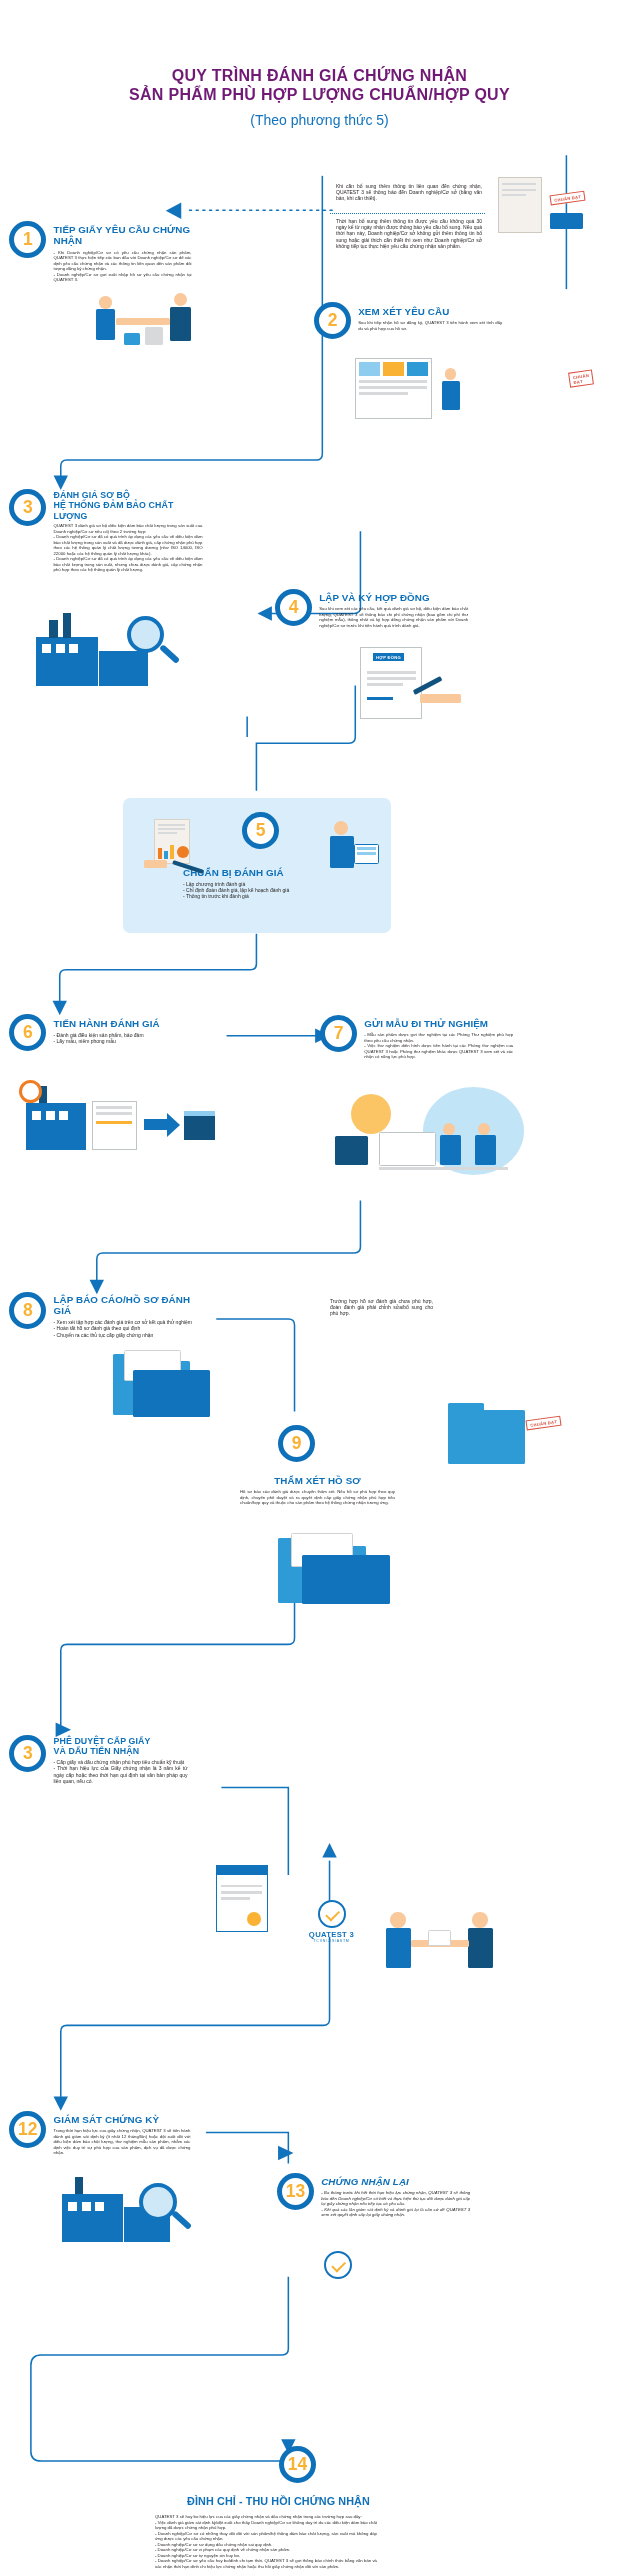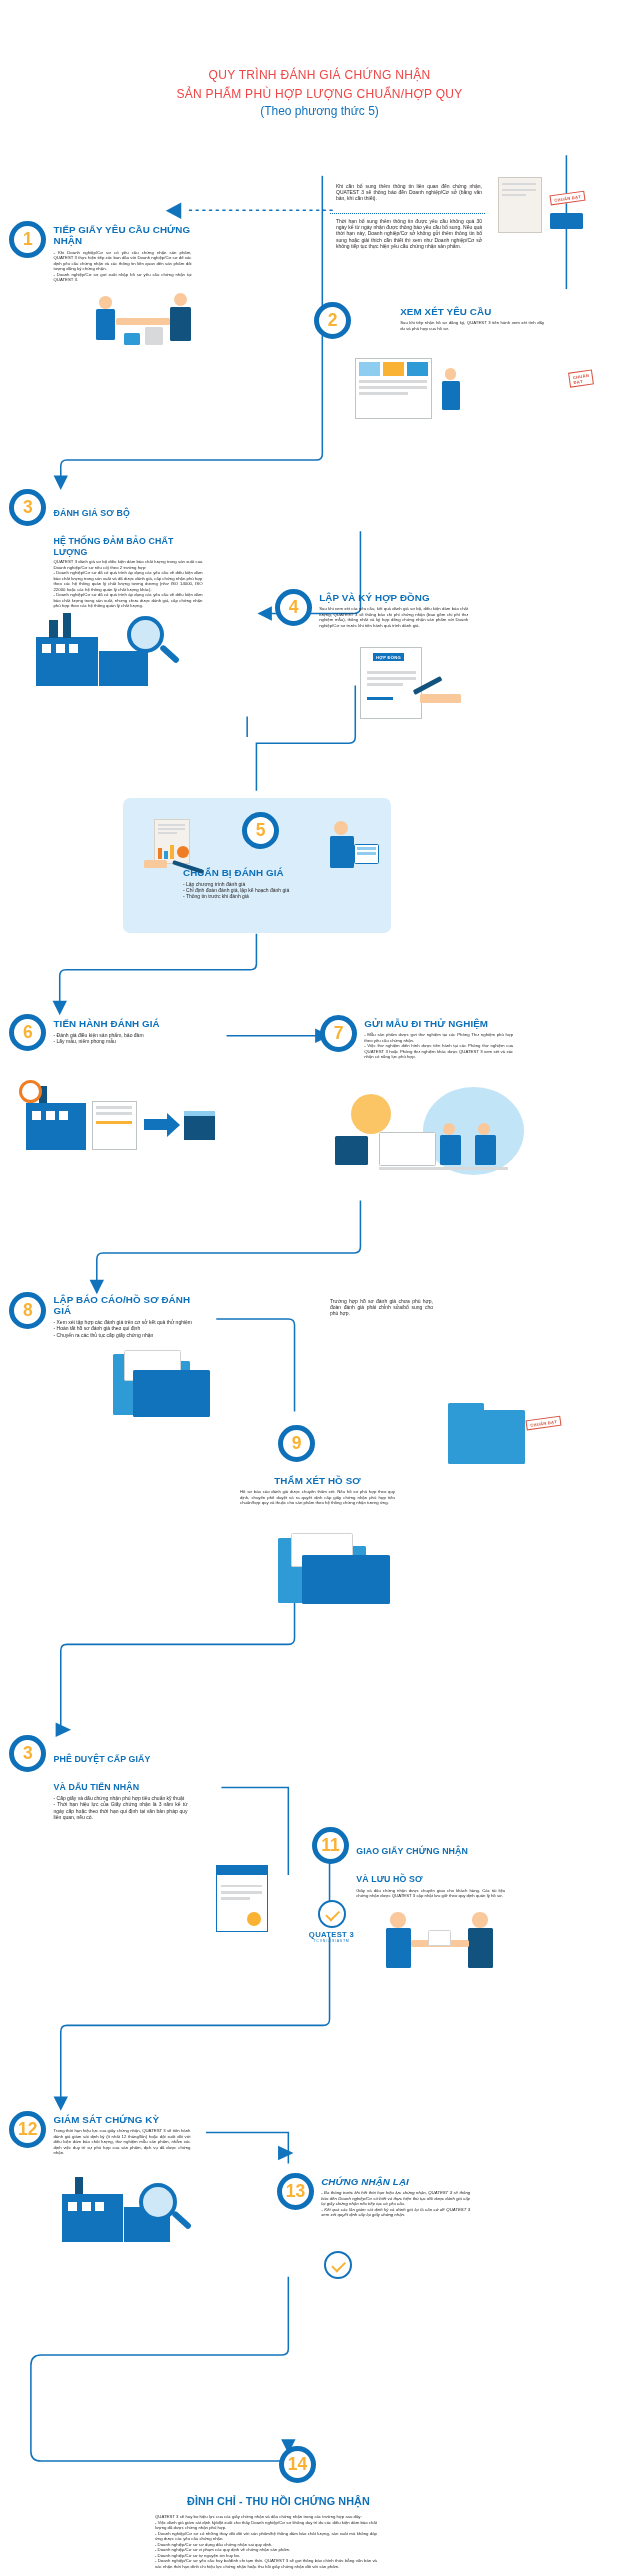--- a/index.html
+++ b/index.html
@@ -9,42 +9,42 @@
     background:#ffffff;
     font-family:"Liberation Sans", sans-serif;
     color:#231f20;
     overflow:hidden;
   }
   .page { position:relative; width:639px; height:2677px; }
 
   
   .title-wrap { position:absolute; left:0; top:66px; width:639px; text-align:center; }
   .title-l1, .title-l2 {
-    color:#ef4444; font-weight:normal; letter-spacing:0.3px;
-    font-size:12px; line-height:19px; font-family:"Liberation Sans", sans-serif;
-  }
-  .subtitle { color:#1273bd; font-size:12px; margin-top:0; }
+    color:#701a75; font-weight:bold; letter-spacing:0.3px;
+    font-size:16px; line-height:19px; font-family:"Liberation Sans", sans-serif;
+  }
+  .subtitle { color:#1273bd; font-size:14px; margin-top:8px; }
 
   
   .step { position:absolute; }
   .circle {
     border-radius:50%;
     border:5.2px solid #0d70b9;
     background:#ffffff;
     display:flex; align-items:center; justify-content:center;
     color:#f9b233; font-weight:bold;
     font-family:"Liberation Sans", sans-serif;
   }
   .c-lg { width:37px; height:37px; font-size:17.5px; }
 
   .head {
     color:#0d70b9; font-weight:bold; font-size:9.8px; line-height:11.3px;
     letter-spacing:0.1px;
   }
-  .head.sm { font-size:8.8px; line-height:10.3px;margin-top:18px; }
+  .head.sm { font-size:8.8px; line-height:10.3px; }
   .body {
     font-size:4.3px; line-height:5.5px; color:#231f20; text-align:justify;
   }
   .body.lg { font-size:5px; line-height:6.2px; }
   svg.flow { position:absolute; left:0; top:0; width:639px; height:2677px; pointer-events:none; }
 
   
   .panel5 {
     position:absolute; left:123px; top:798px; width:268px; height:135px;
     background:#d9edfa; border-radius:7.2px;
@@ -186,21 +186,21 @@
     <div class="ill gray" style="left:13.4px; top:13.4px; width:34px; height:2.1px;"></div>
     <div class="ill gray" style="left:13.4px; top:18.5px; width:34px; height:2.1px;"></div>
     <div class="ill gray" style="left:13.4px; top:24px; width:24px; height:2.1px;"></div>
     <div class="stamp" style="left:61px; top:23px;">CHUẨN ĐẠT</div>
     <div class="ill blue rr" style="left:61px; top:43px; width:33px; height:15.5px;"></div>
   </div>
 
   <div class="step" style="left:314px; top:302px;">
     <div style="display:flex; gap:7.2px; align-items:flex-start;">
       <div class="circle c-lg">2</div>
-      <div style="width:144px; padding-top:4.1px;margin-left:42px;">
+      <div style="width:144px; padding-top:4.1px;">
         <div class="head">XEM XÉT YÊU CẦU</div>
         <div class="body" style="margin-top:3.1px;">Sau khi tiếp nhận hồ sơ đăng ký, QUATEST 3 tiến hành xem xét tính đầy đủ và phù hợp của hồ sơ.</div>
       </div>
     </div>
   </div>
 
   <div class="ill" style="left:355px; top:355px; width:134px; height:72px;">
     <div class="ill white" style="left:0px; top:3.1px; width:77px; height:61px; border:1px solid #bfc4c7;"></div>
     <div class="ill blue3" style="left:4.1px;  top:7.2px; width:20.6px; height:13.4px;"></div>
     <div class="ill yellow" style="left:28px; top:7.2px; width:20.6px; height:13.4px;"></div>
@@ -401,30 +401,20 @@
   </div>
   <div class="ill" style="left:216px; top:1865px; width:67px; height:77px;">
     <div class="ill white" style="left:0; top:0; width:52px; height:67px; border:1px solid #1273bd;"></div>
     <div class="ill blue" style="left:0; top:0; width:52px; height:10.3px;"></div>
     <div class="ill gray" style="left:5.2px; top:19.6px; width:41px; height:2.6px;"></div>
     <div class="ill gray" style="left:5.2px; top:26px; width:41px; height:2.6px;"></div>
     <div class="ill gray" style="left:5.2px; top:32px; width:29px; height:2.6px;"></div>
     <div class="ill yellow circ" style="left:31px; top:47px; width:14.4px; height:14.4px;"></div>
   </div>
 
-  <div class="step" style="left:312px; top:1827px;">
-    <div style="display:flex; gap:7.2px; align-items:flex-start;">
-      <div class="circle c-lg">11</div>
-      <div style="width:149px; padding-top:1px;">
-        <div class="head sm">GIAO GIẤY CHỨNG NHẬN</div>
-        <div class="head sm">VÀ LƯU HỒ SƠ</div>
-        <div class="body" style="margin-top:3.1px;">Giấy và dấu chứng nhận được chuyển giao cho khách hàng. Các tài liệu chứng nhận được QUATEST 3 cập nhật lưu giữ theo quy định quản lý hồ sơ.</div>
-      </div>
-    </div>
-  </div>
   <div class="ill" style="left:381px; top:1906px; width:134px; height:72px;">
     <div class="ill blue rr" style="left:5.2px; top:21.6px; width:25px; height:40px;"></div>
     <div class="ill skin circ" style="left:9.3px; top:6.2px; width:15.5px; height:15.5px;"></div>
     <div class="ill navy rr" style="left:87px;top:21.6px; width:25px; height:40px;"></div>
     <div class="ill skin circ" style="left:91px;top:6.2px; width:15.5px; height:15.5px;"></div>
     <div class="ill skin rr" style="left:30px; top:34px; width:58px;height:7.2px;"></div>
     <div class="ill white rr" style="left:47px; top:24px; width:23px; height:15.5px; border:0.5px solid #cfd3d6;"></div>
   </div>
 
   <div class="step" style="left:9.3px; top:2111px;">

